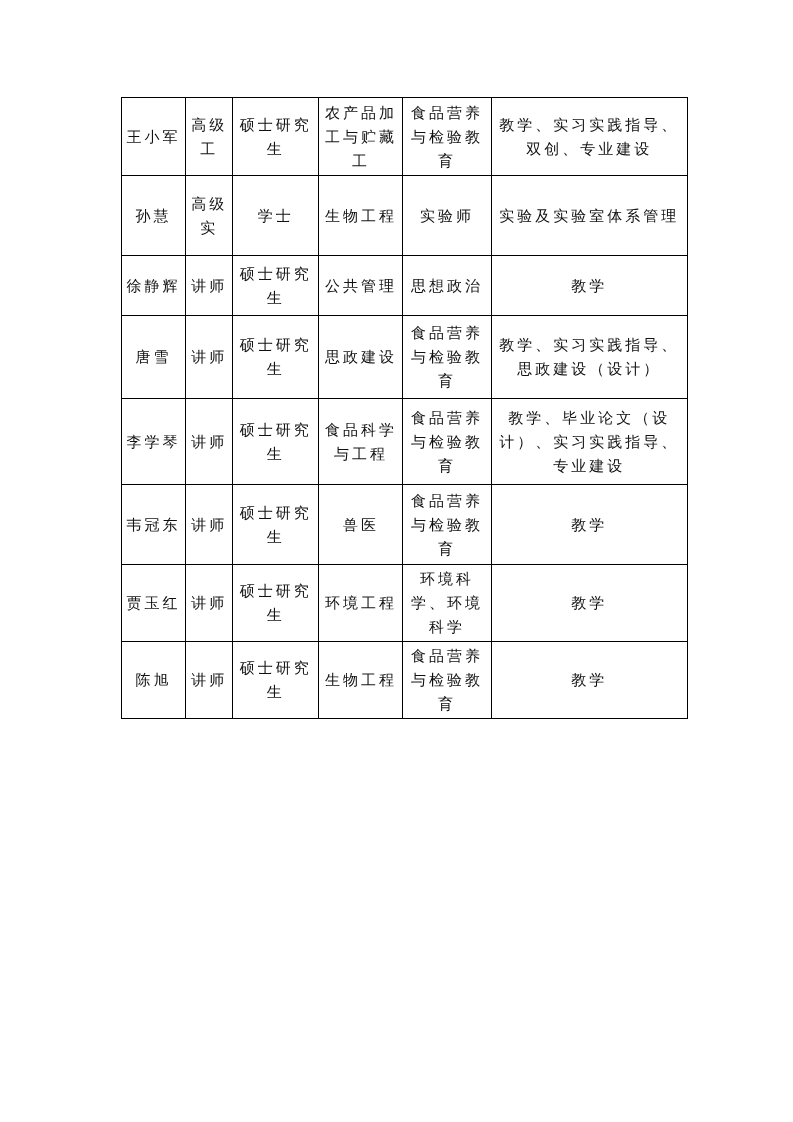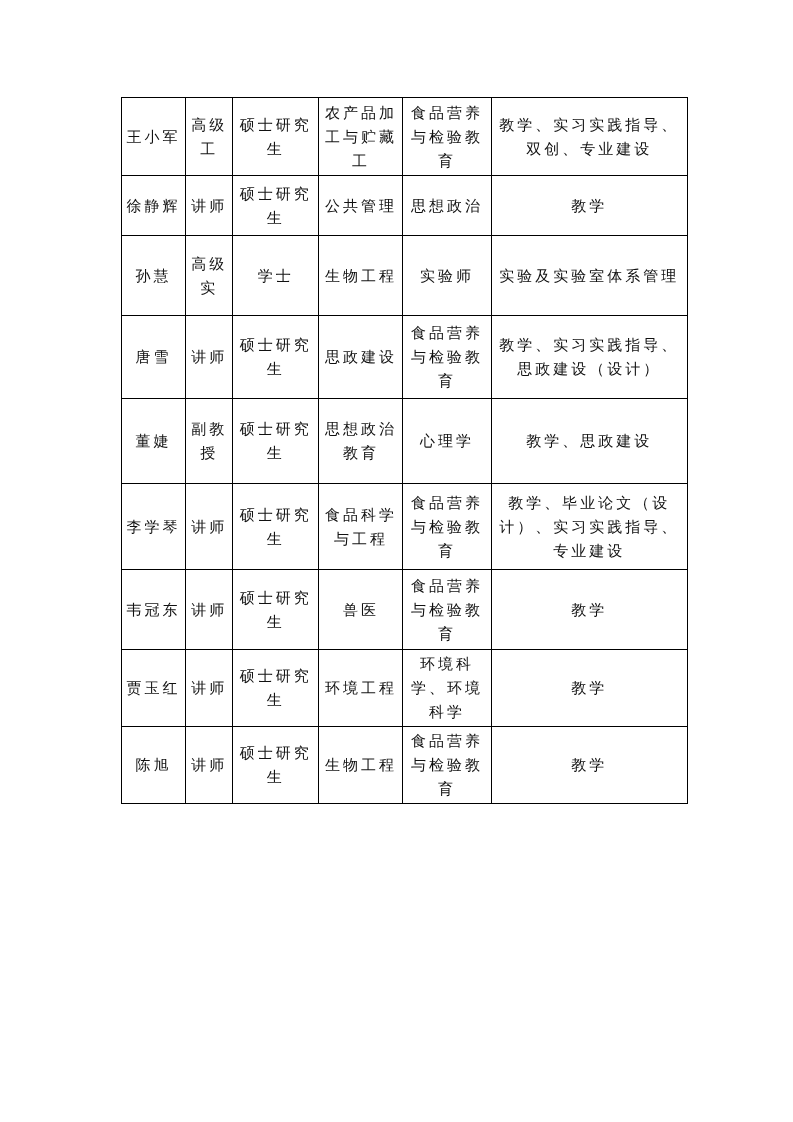--- a/index.html
+++ b/index.html
@@ -57,51 +57,43 @@
     </colgroup>
     <tbody>
       <tr style="height:78px">
         <td>王小军</td>
         <td>高级工</td>
         <td>硕士研究生</td>
         <td>农产品加工与贮藏工</td>
         <td>食品营养与检验教育</td>
         <td>教学、实习实践指导、双创、专业建设</td>
       </tr>
+      <tr style="height:80px">
+        <td>孙慧</td>
+        <td>高级实</td>
+        <td>学士</td>
+        <td>生物工程</td>
+        <td>实验师</td>
+        <td>实验及实验室体系管理</td>
+      </tr>
       <tr style="height:60px">
         <td>徐静辉</td>
         <td>讲师</td>
         <td>硕士研究生</td>
         <td>公共管理</td>
         <td>思想政治</td>
         <td>教学</td>
       </tr>
-      <tr style="height:80px">
-        <td>孙慧</td>
-        <td>高级实</td>
-        <td>学士</td>
-        <td>生物工程</td>
-        <td>实验师</td>
-        <td>实验及实验室体系管理</td>
-      </tr>
       <tr style="height:83px">
         <td>唐雪</td>
         <td>讲师</td>
         <td>硕士研究生</td>
         <td>思政建设</td>
         <td>食品营养与检验教育</td>
         <td>教学、实习实践指导、思政建设（设计）</td>
-      </tr>
-      <tr style="height:85px">
-        <td>董婕</td>
-        <td>副教授</td>
-        <td>硕士研究生</td>
-        <td>思想政治教育</td>
-        <td>心理学</td>
-        <td>教学、思政建设</td>
       </tr>
       <tr style="height:86px">
         <td>李学琴</td>
         <td>讲师</td>
         <td>硕士研究生</td>
         <td>食品科学与工程</td>
         <td>食品营养与检验教育</td>
         <td>教学、毕业论文（设计）、实习实践指导、专业建设</td>
       </tr>
       <tr style="height:80px">

